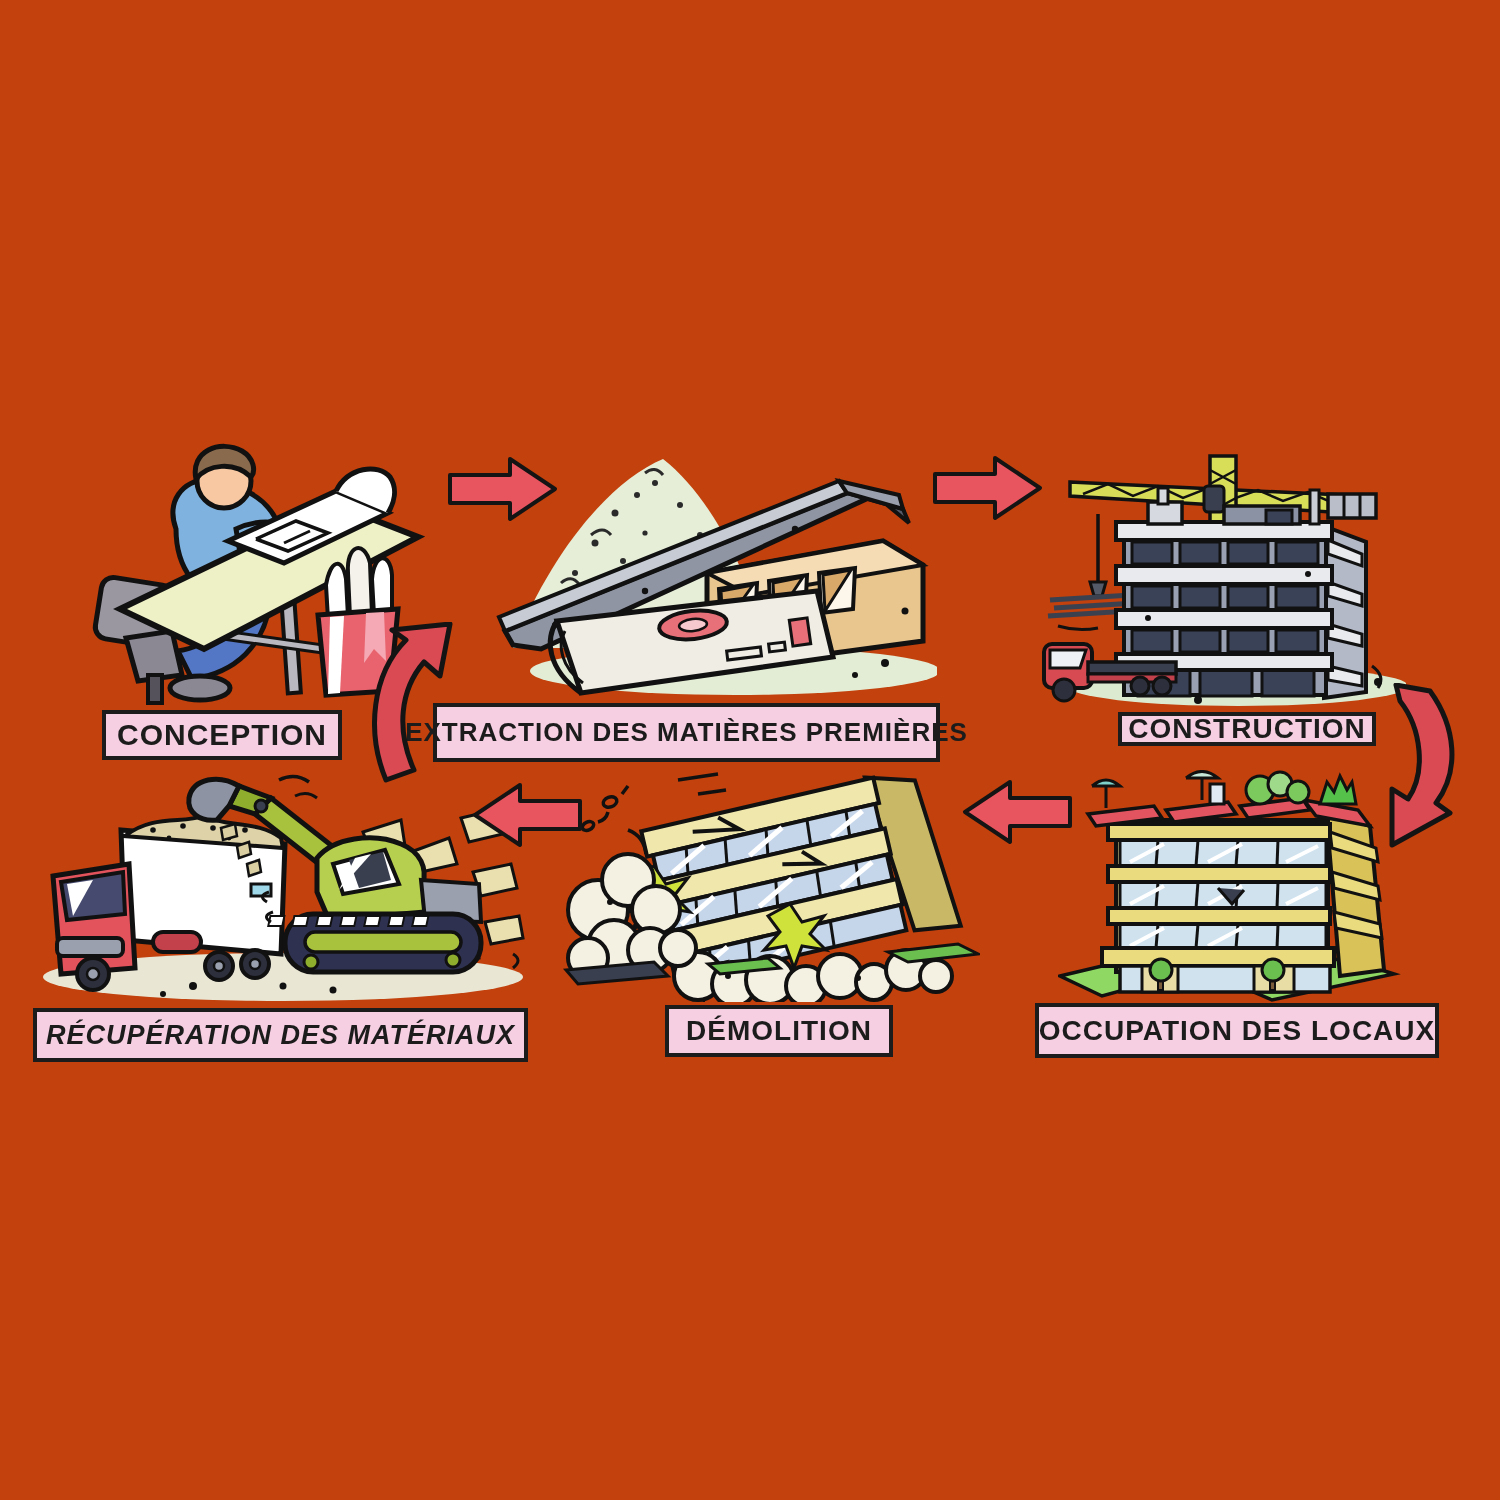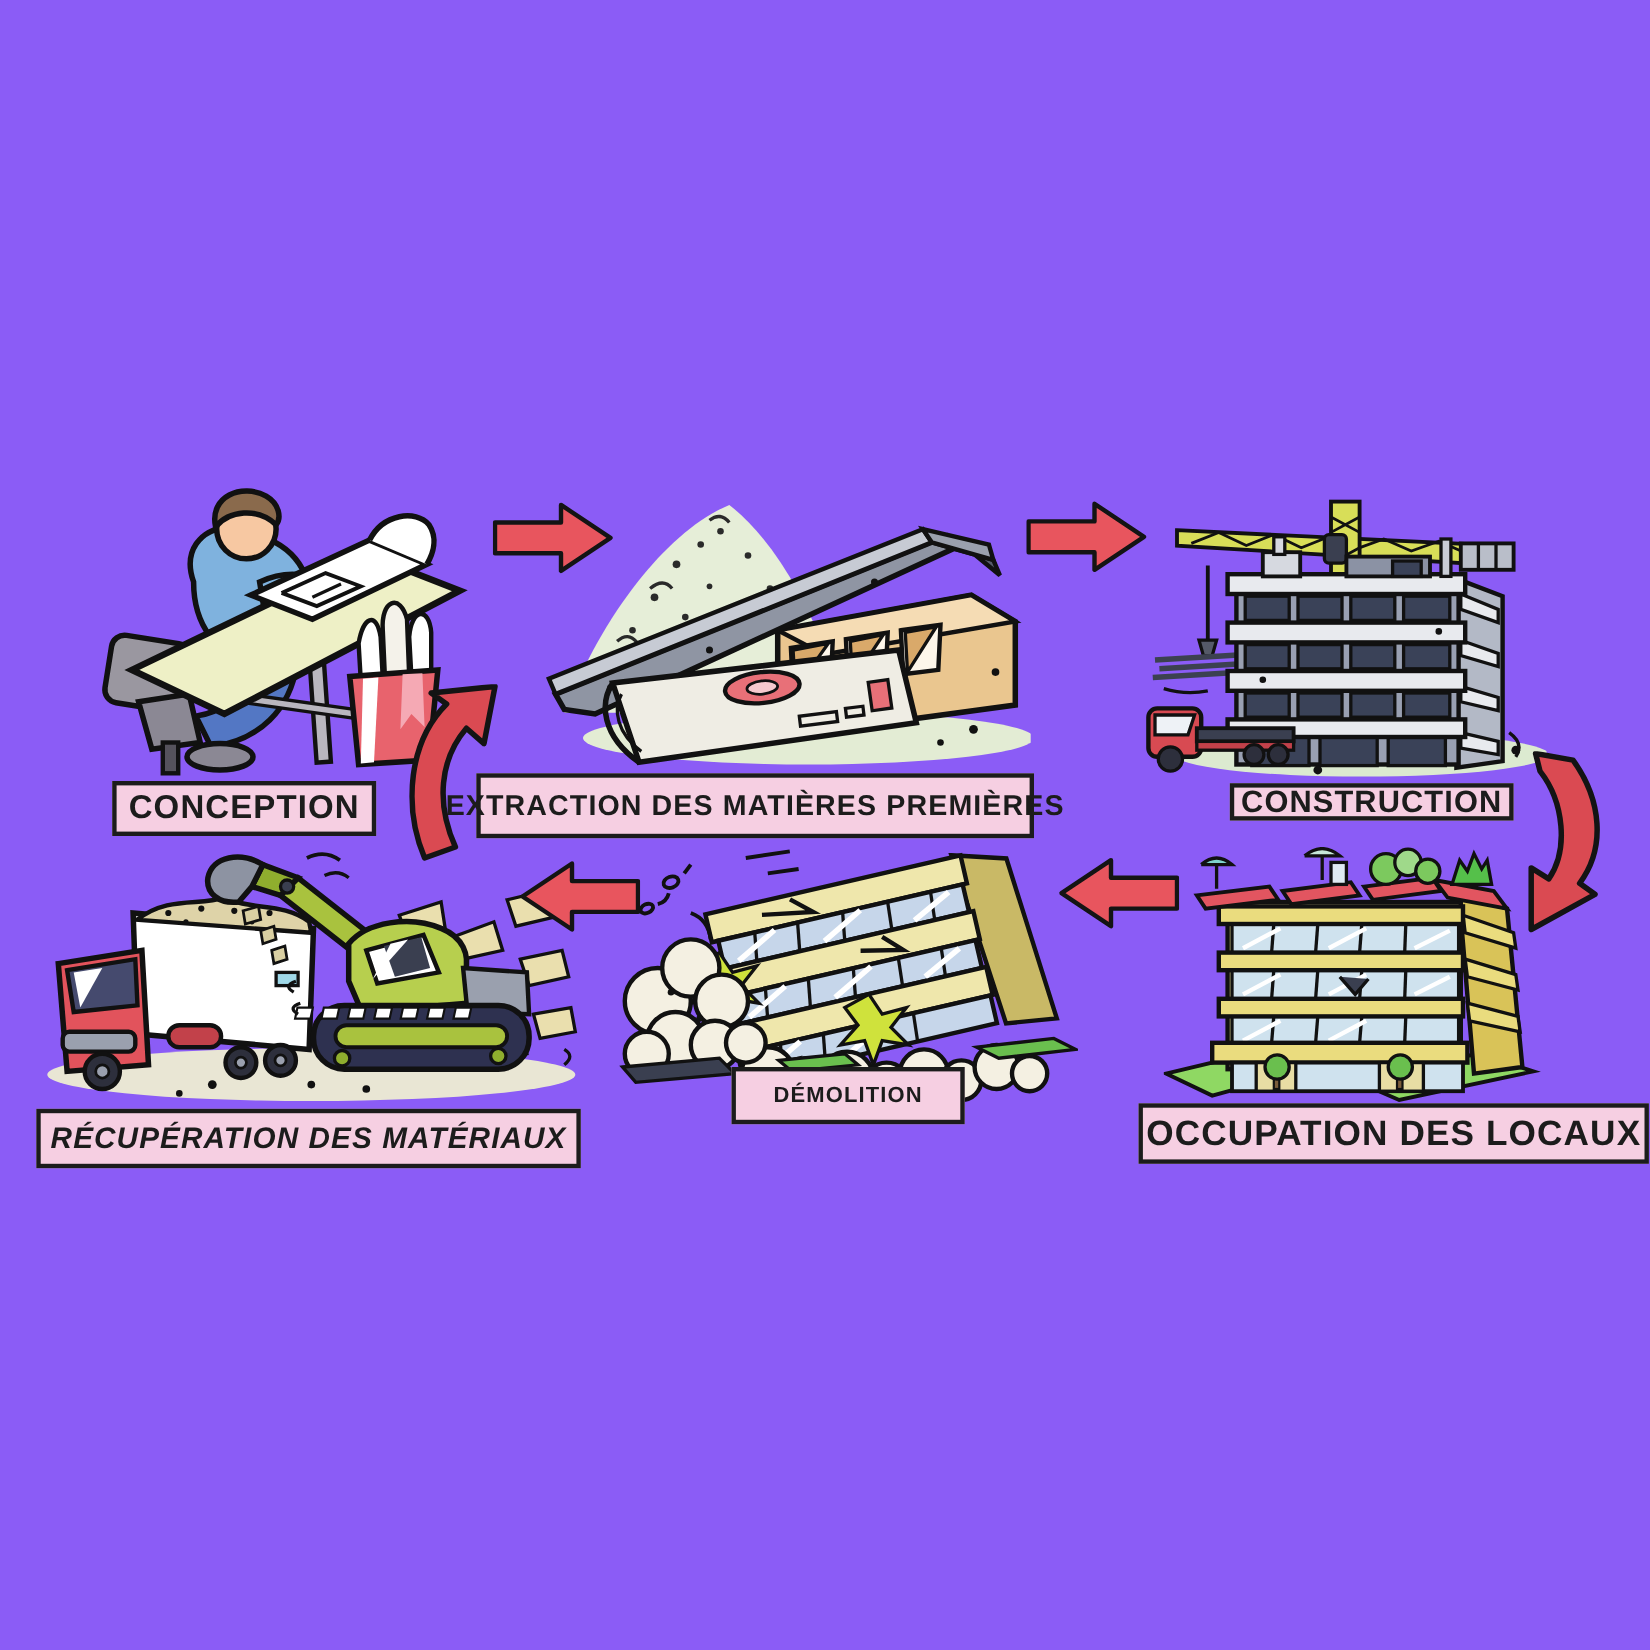--- a/index.html
+++ b/index.html
@@ -1,16 +1,16 @@
 <!DOCTYPE html>
 <html><head>
 <meta charset="utf-8">
 <style>
   html,body{margin:0;padding:0;background:#ffffff;}
-  #canvas{position:relative;width:1500px;height:1500px;background:#8b5cf6;overflow:hidden;
+  #canvas{position:relative;width:1500px;height:1500px;background:#c2410c;overflow:hidden;
           font-family:"Liberation Sans",sans-serif;text-align:right;}
   .label-box{position:absolute;display:flex;align-items:center;justify-content:center;
              background:#f6cfe2;border:4px solid #1c1c1c;color:#1c1c1c;font-weight:bold;
              white-space:nowrap;letter-spacing:1px;box-sizing:border-box;}
   .scene{position:absolute;}
   .scene svg{display:block;width:100%;height:100%;}
   .arrow{position:absolute;}
 </style>
 </head>
 <body>
@@ -462,23 +462,23 @@
   </div>
 
   <div class="label-box" style="left:102px;top:710px;width:240px;height:50px;font-size:30px;">CONCEPTION</div>
 
   <div class="label-box" style="left:433px;top:703px;width:507px;height:59px;font-size:26px;">EXTRACTION DES MATIÈRES PREMIÈRES</div>
 
   <div class="label-box" style="left:1118px;top:712px;width:258px;height:34px;font-size:28px;">CONSTRUCTION</div>
 
   <div class="label-box" style="left:33px;top:1008px;width:495px;height:54px;font-size:27px;font-style:italic;">RÉCUPÉRATION DES MATÉRIAUX</div>
 
-  <div class="label-box" style="left:665px;top:970px;width:212px;height:52px;font-size:20px;">DÉMOLITION</div>
-
-  <div class="label-box" style="left:1035px;top:1003px;width:464px;height:55px;font-size:32px;">OCCUPATION DES LOCAUX</div>
+  <div class="label-box" style="left:665px;top:1005px;width:228px;height:52px;font-size:28px;">DÉMOLITION</div>
+
+  <div class="label-box" style="left:1035px;top:1003px;width:404px;height:55px;font-size:28px;">OCCUPATION DES LOCAUX</div>
 
   <div class="arrow" style="left:448px;top:456px;width:110px;height:66px;">
     <svg viewBox="0 0 110 66">
         <polygon points="2,19 62,19 62,3 107,33 62,63 62,47 2,47" fill="#e8555e" stroke="#141414" stroke-width="4" stroke-linejoin="round"></polygon>
       </svg>
   </div>
 
   <div class="arrow" style="left:933px;top:455px;width:110px;height:68px;">
     <svg viewBox="0 0 110 66">
         <polygon points="2,19 62,19 62,3 107,33 62,63 62,47 2,47" fill="#e8555e" stroke="#141414" stroke-width="4" stroke-linejoin="round"></polygon>

